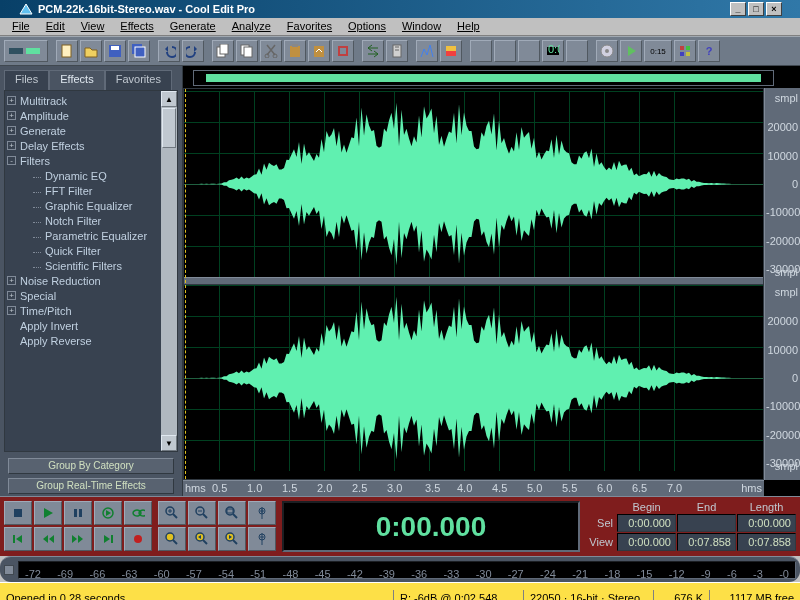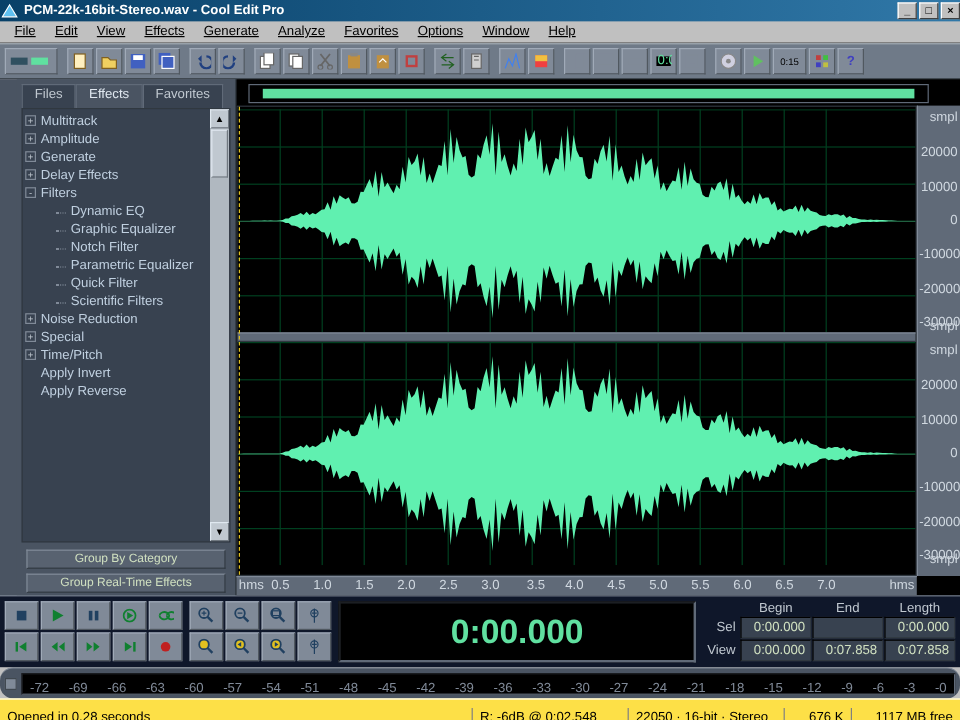--- a/index.html
+++ b/index.html
@@ -1,30 +1,30 @@
 <!DOCTYPE html>
 <html><head>
 <meta charset="utf-8">
 <style>
 * { margin:0; padding:0; box-sizing:border-box; font-family:"Tahoma","MS Sans Serif",sans-serif; font-size:11px; }
 body { background:#c0c0c0; width:800px; height:600px; overflow:hidden; position:relative; }
-.titlebar { height:18px; background:linear-gradient(to right,#084068,#3078a8); display:flex; align-items:center; padding:0 0; color:#fff; }
+.titlebar { height:18px; background:linear-gradient(to right,#084068,#3078a8); display:flex; align-items:center; padding:0 18px; color:#fff; }
 .titlebar .appicon { width:16px; height:16px; margin-right:4px; display:flex; align-items:center; justify-content:center; }
 .titlebar .title { flex:1; font-weight:bold; }
 .winbtns { display:flex; gap:2px; }
 .winbtn { width:16px; height:14px; background:#c0c0c0; border:1px solid; border-color:#fff #404040 #404040 #fff; display:flex; align-items:center; justify-content:center; font-size:9px; font-weight:bold; color:#000; }
 .menubar { height:18px; background:#c0c0c0; border-bottom:1px solid #808080; display:flex; padding-left:4px; }
 .menuitem { padding:2px 8px; cursor:default; }
 .menuitem span { text-decoration:underline; }
 .toolbar { height:30px; background:#6f7a88; border-top:1px solid #a0a8b0; border-bottom:1px solid #404850; display:flex; align-items:center; padding:0 4px; gap:2px; }
 .tbbtn { width:22px; height:22px; background:#808a98; border:1px solid; border-color:#a0aab8 #505860 #505860 #a0aab8; display:flex; align-items:center; justify-content:center; cursor:default; }
 .tbicon { width:14px; height:14px; }
 .tbsep { width:4px; }
 .mainarea { display:flex; height:430px; background:#4a5462; }
-.leftpanel { width:183px; background:#4a5462; border-right:1px solid #303840; display:flex; flex-direction:column;margin-left:14px; }
+.leftpanel { width:183px; background:#4a5462; border-right:1px solid #303840; display:flex; flex-direction:column; }
 .tabs { display:flex; height:20px; margin:4px 4px 0 4px; }
 .tab { padding:2px 10px; background:#384250; color:#c0c8d0; border:1px solid #606a78; border-bottom:none; cursor:default; }
 .tab.active { background:#4a5462; color:#e0e8f0; }
 .treepanel { flex:1; background:#384250; margin:0 4px 4px 4px; border:1px solid #303840; overflow:hidden; position:relative; }
 .tree { padding:2px; color:#c0d0e0; font-size:11px; }
 .treerow { display:flex; align-items:center; height:15px; cursor:default; white-space:nowrap; }
 .treeexp { width:9px; height:9px; border:1px solid #808a98; display:flex; align-items:center; justify-content:center; font-size:8px; line-height:7px; color:#c0c8d0; margin-right:4px; flex-shrink:0; }
 .treeind { width:13px; flex-shrink:0; }
 .treeleaf { margin-left:26px; padding-left:12px; position:relative; }
 .treeleaf:before { content:""; position:absolute; left:0; top:7px; width:8px; height:1px; border-top:1px dotted #808a98; }
@@ -37,21 +37,21 @@
 .wavedisplay { flex:1; display:flex; }
 .wavecanvas { flex:1; position:relative; background:#000; border:1px solid #303840; }
 .ruler-v { width:36px; background:#606a78; border-left:1px solid #808a98; font-size:9px; color:#d0d8e0; position:relative; }
 .tick { position:absolute; right:2px; text-align:right; width:32px; }
 .ruler-h { height:16px; background:#606a78; border-top:1px solid #808a98; margin-right:36px; font-size:9px; color:#d0d8e0; position:relative; }
 .htick { position:absolute; top:1px; }
 .gridline { position:absolute; background:#004020; }
 .gridline.h { left:0; right:0; height:1px; }
 .gridline.v { top:0; bottom:0; width:1px; }
 .wavesvg { position:absolute; left:0; width:100%; }
-.lowerarea { height:60px; background:#0f172a; display:flex; padding:4px; gap:6px; border-top:1px solid #808a98; }
+.lowerarea { height:60px; background:#7f1d1d; display:flex; padding:4px; gap:6px; border-top:1px solid #808a98; }
 .transport { display:grid; grid-template-columns:repeat(5,28px); grid-template-rows:24px 24px; gap:2px; }
 .trbtn { background:#808a98; border:1px solid; border-color:#a0aab8 #505860 #505860 #a0aab8; display:flex; align-items:center; justify-content:center; cursor:default; }
 .zoomgrp { display:grid; grid-template-columns:repeat(3,28px); grid-auto-rows:24px; gap:2px; }
 .timedisplay { flex:1; background:#000; border:2px inset #606a78; display:flex; align-items:center; justify-content:center; color:#60e0a0; font-family:"Arial",sans-serif; font-size:28px; font-weight:bold; }
 .selinfo { width:210px; display:grid; grid-template-columns:30px 1fr 1fr 1fr; grid-template-rows:12px 18px 18px; gap:1px; font-size:10px; color:#c0c8d0; }
 .selhdr { text-align:center; }
 .sellbl { text-align:right; padding-right:3px; line-height:18px; }
 .selval { background:#384250; border:1px inset #303840; text-align:right; padding:0 4px; line-height:16px; color:#d0e0c0; }
 .meterarea { height:26px; background:#4a5462; border-top:1px solid #808a98; display:flex; align-items:center; padding:0 4px;border-radius:11px; }
 .meter { flex:1; height:18px; background:#000; border:1px inset #606a78; position:relative; }
@@ -276,20 +276,23 @@
           <div class="treerow">
             <span class="treeexp">+</span>
             <span>Delay Effects</span>
           </div>
           <div class="treerow">
             <span class="treeexp">-</span>
             <span>Filters</span>
           </div>
           <div class="treerow">
             <span class="treeleaf">Dynamic EQ</span>
+          </div>
+          <div class="treerow">
+            <span class="treeleaf">FFT Filter</span>
           </div>
           <div class="treerow">
             <span class="treeleaf">Graphic Equalizer</span>
           </div>
           <div class="treerow">
             <span class="treeleaf">Notch Filter</span>
           </div>
           <div class="treerow">
             <span class="treeleaf">Parametric Equalizer</span>
           </div>

